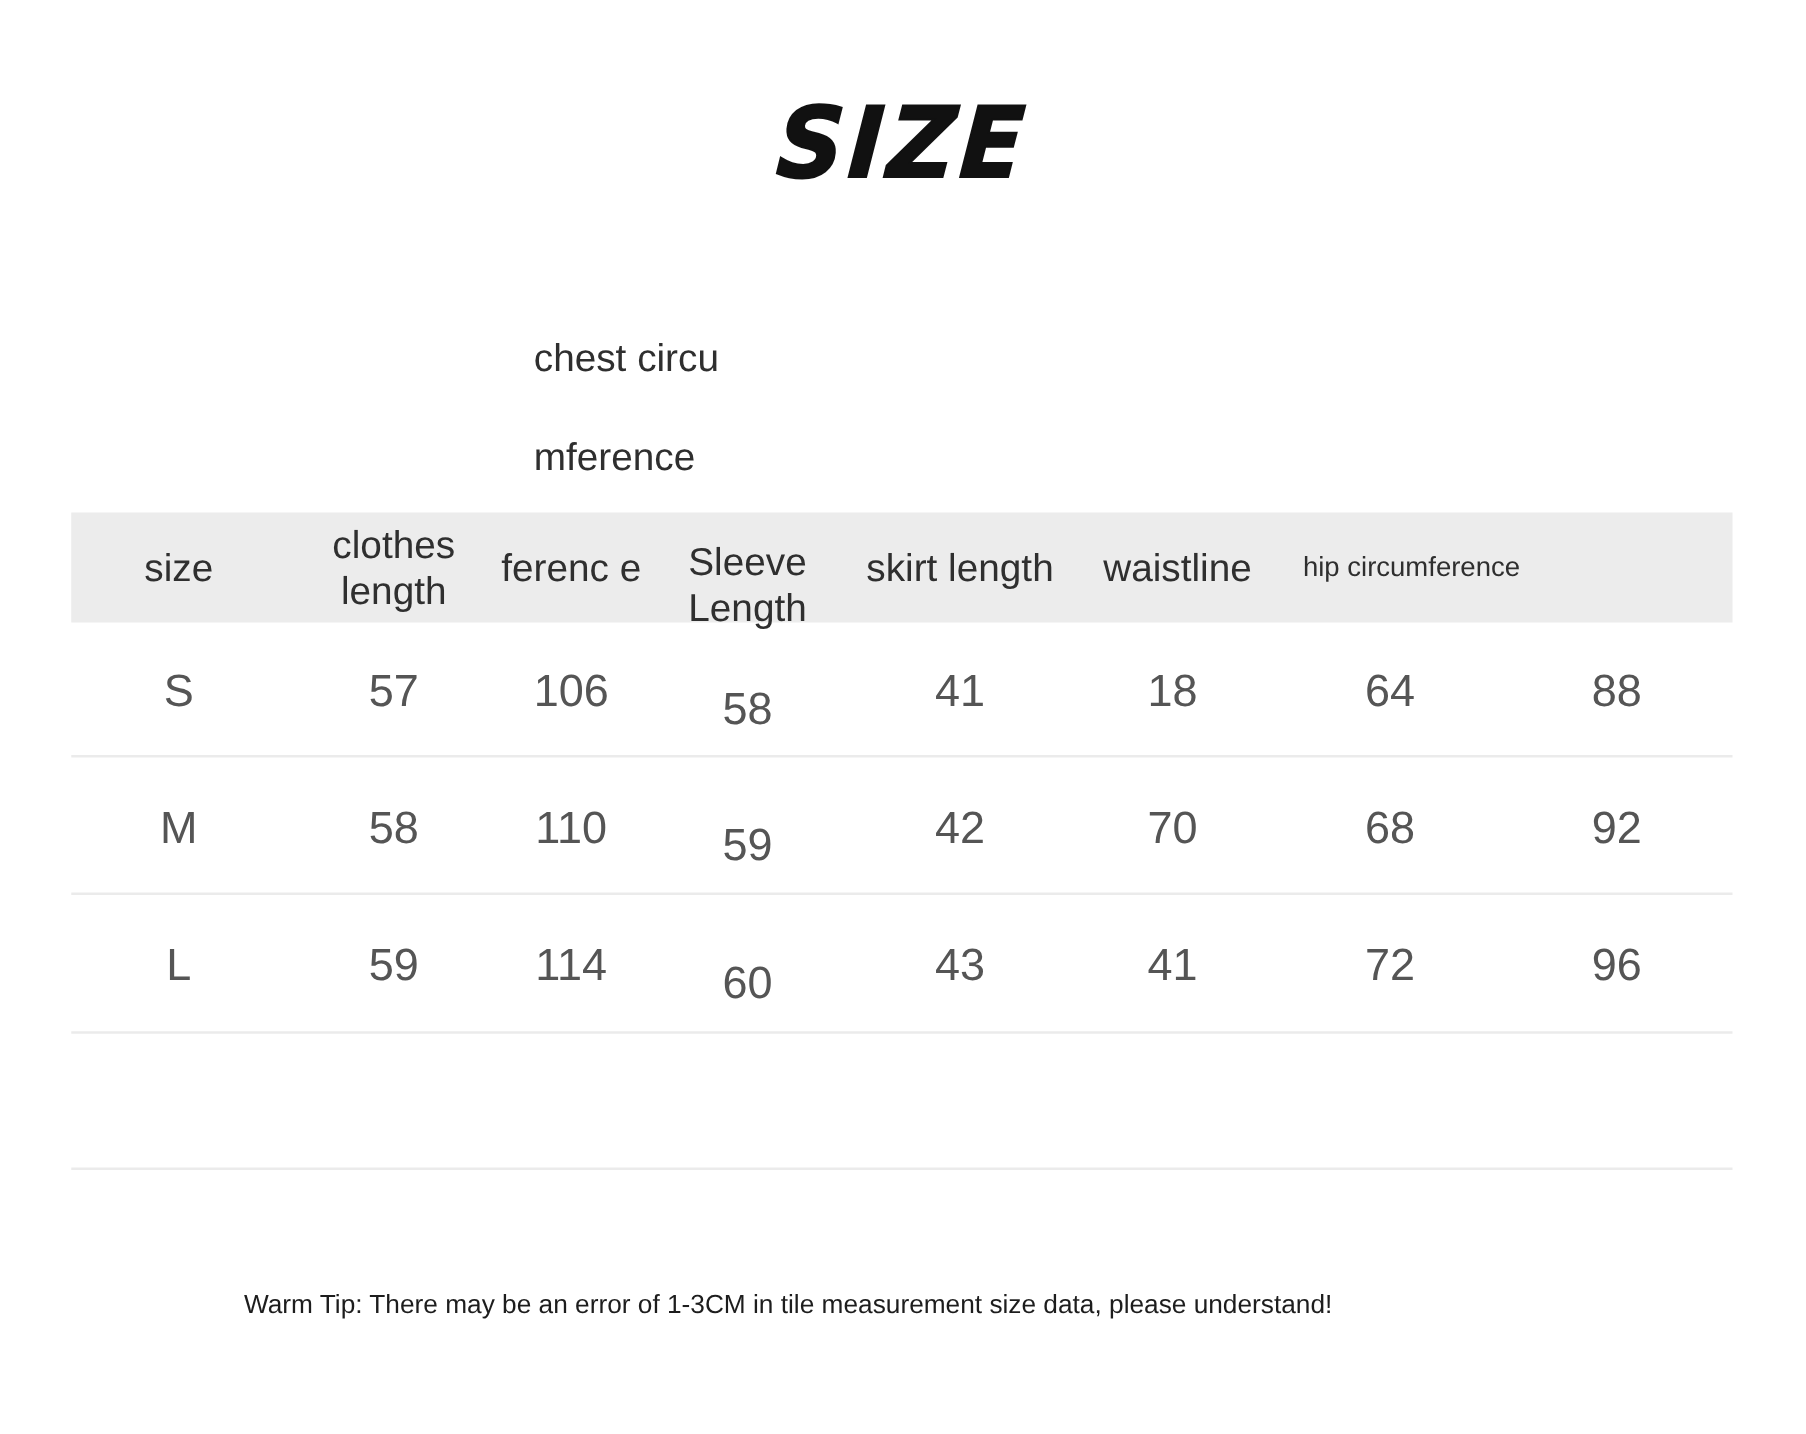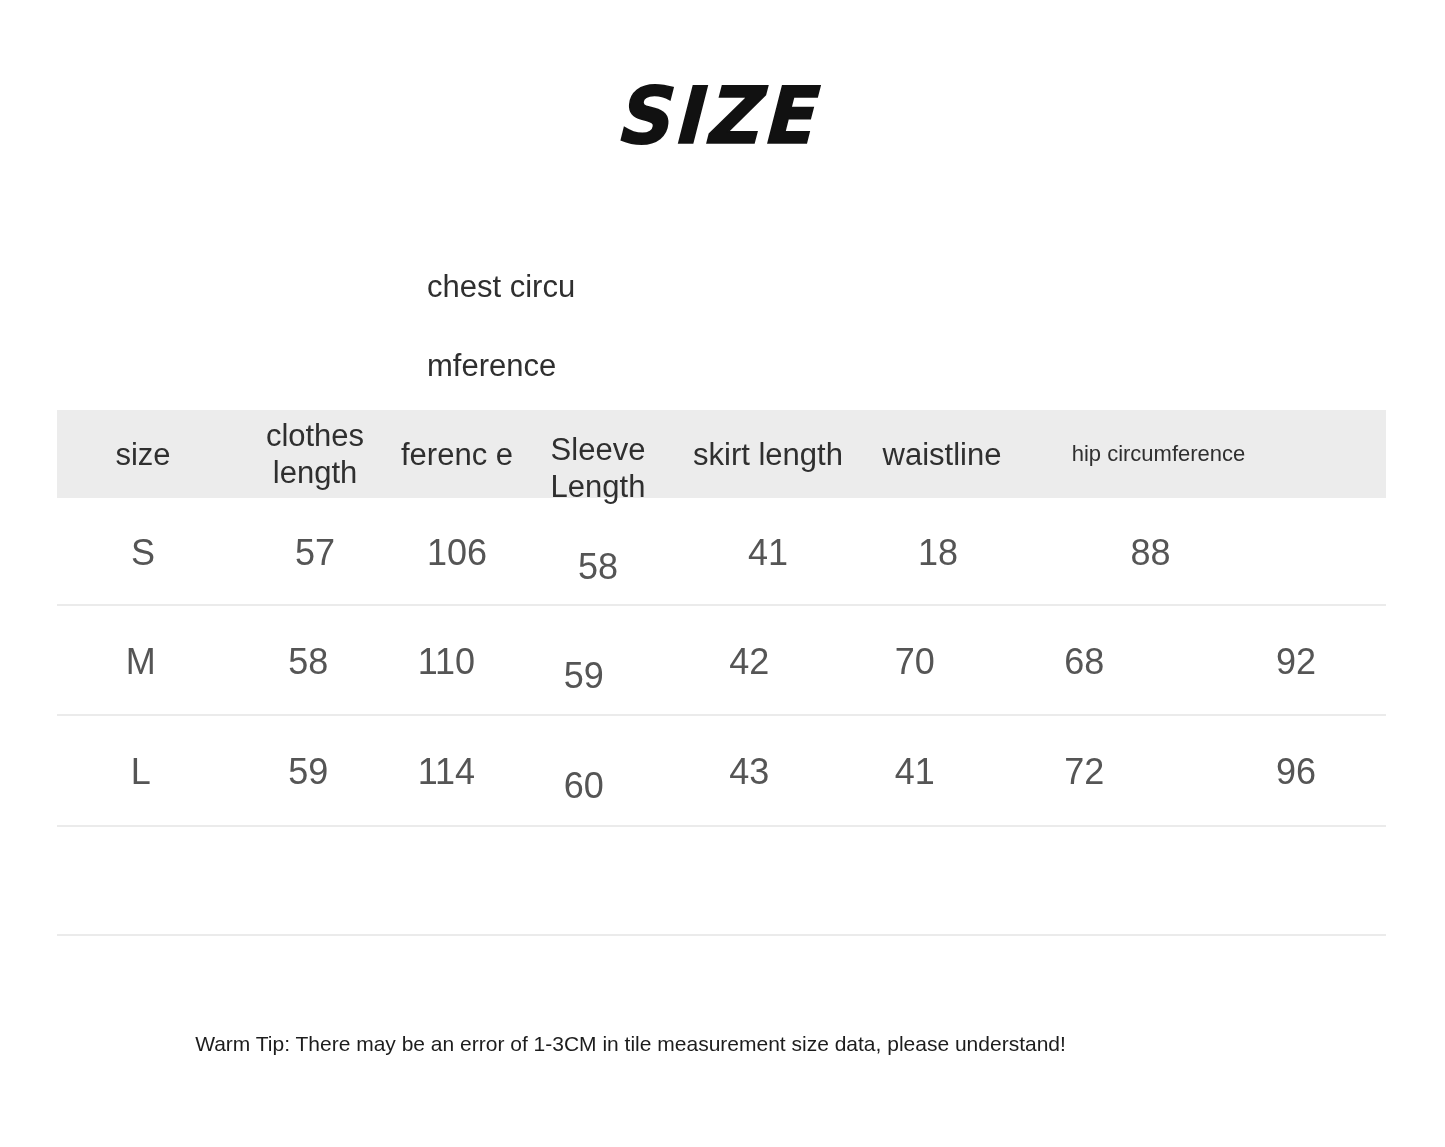--- a/index.html
+++ b/index.html
@@ -70,21 +70,21 @@
     display: flex;
     align-items: center;
   }
   .hcell {
     font-size: 31px;
     line-height: 37px;
     color: #2f2f2f;
     box-sizing: border-box;
   }
   .hcell.center { text-align: center; }
-  .hcell.left   { text-align: center; }
+  .hcell.left   { text-align: right; }
   .hcell.small  { font-size: 22px; line-height: 26px; }
 
   
   .row {
     position: absolute;
     left: 0;
     width: 1329px;
     height: 110px;
     display: flex;
     align-items: center;
@@ -97,21 +97,21 @@
   }
 
   
   .c0 { width: 172px; }
   .c1 { width: 172px; }
   .c2 { width: 112px; }
   .c3 { width: 170px; margin-top: 28px; }
   .c4 { width: 170px; }
   .c5 { width: 170px; }
   .c6 { width: 178px; }
-  .c7 { width: 185px; margin-left: 35px; }
+  .c7 { width: 185px; }
 
   
   .divider {
     position: absolute;
     left: 0;
     width: 1329px;
     height: 2px;
     background: #ebebeb;
   }
 
@@ -148,20 +148,21 @@
     <div class="hcell left small c7">hip circumference</div>
   </div>
 
   <div class="row" style="top:498px;">
     <div class="cell c0">S</div>
     <div class="cell c1">57</div>
     <div class="cell c2">106</div>
     <div class="cell c3">58</div>
     <div class="cell c4">41</div>
     <div class="cell c5">18</div>
+    <div class="cell c6">64</div>
     <div class="cell c7">88</div>
   </div>
   <div class="divider" style="top:604px;"></div>
 
   <div class="row" style="top:607px;">
     <div class="cell c0">M</div>
     <div class="cell c1">58</div>
     <div class="cell c2">110</div>
     <div class="cell c3">59</div>
     <div class="cell c4">42</div>

